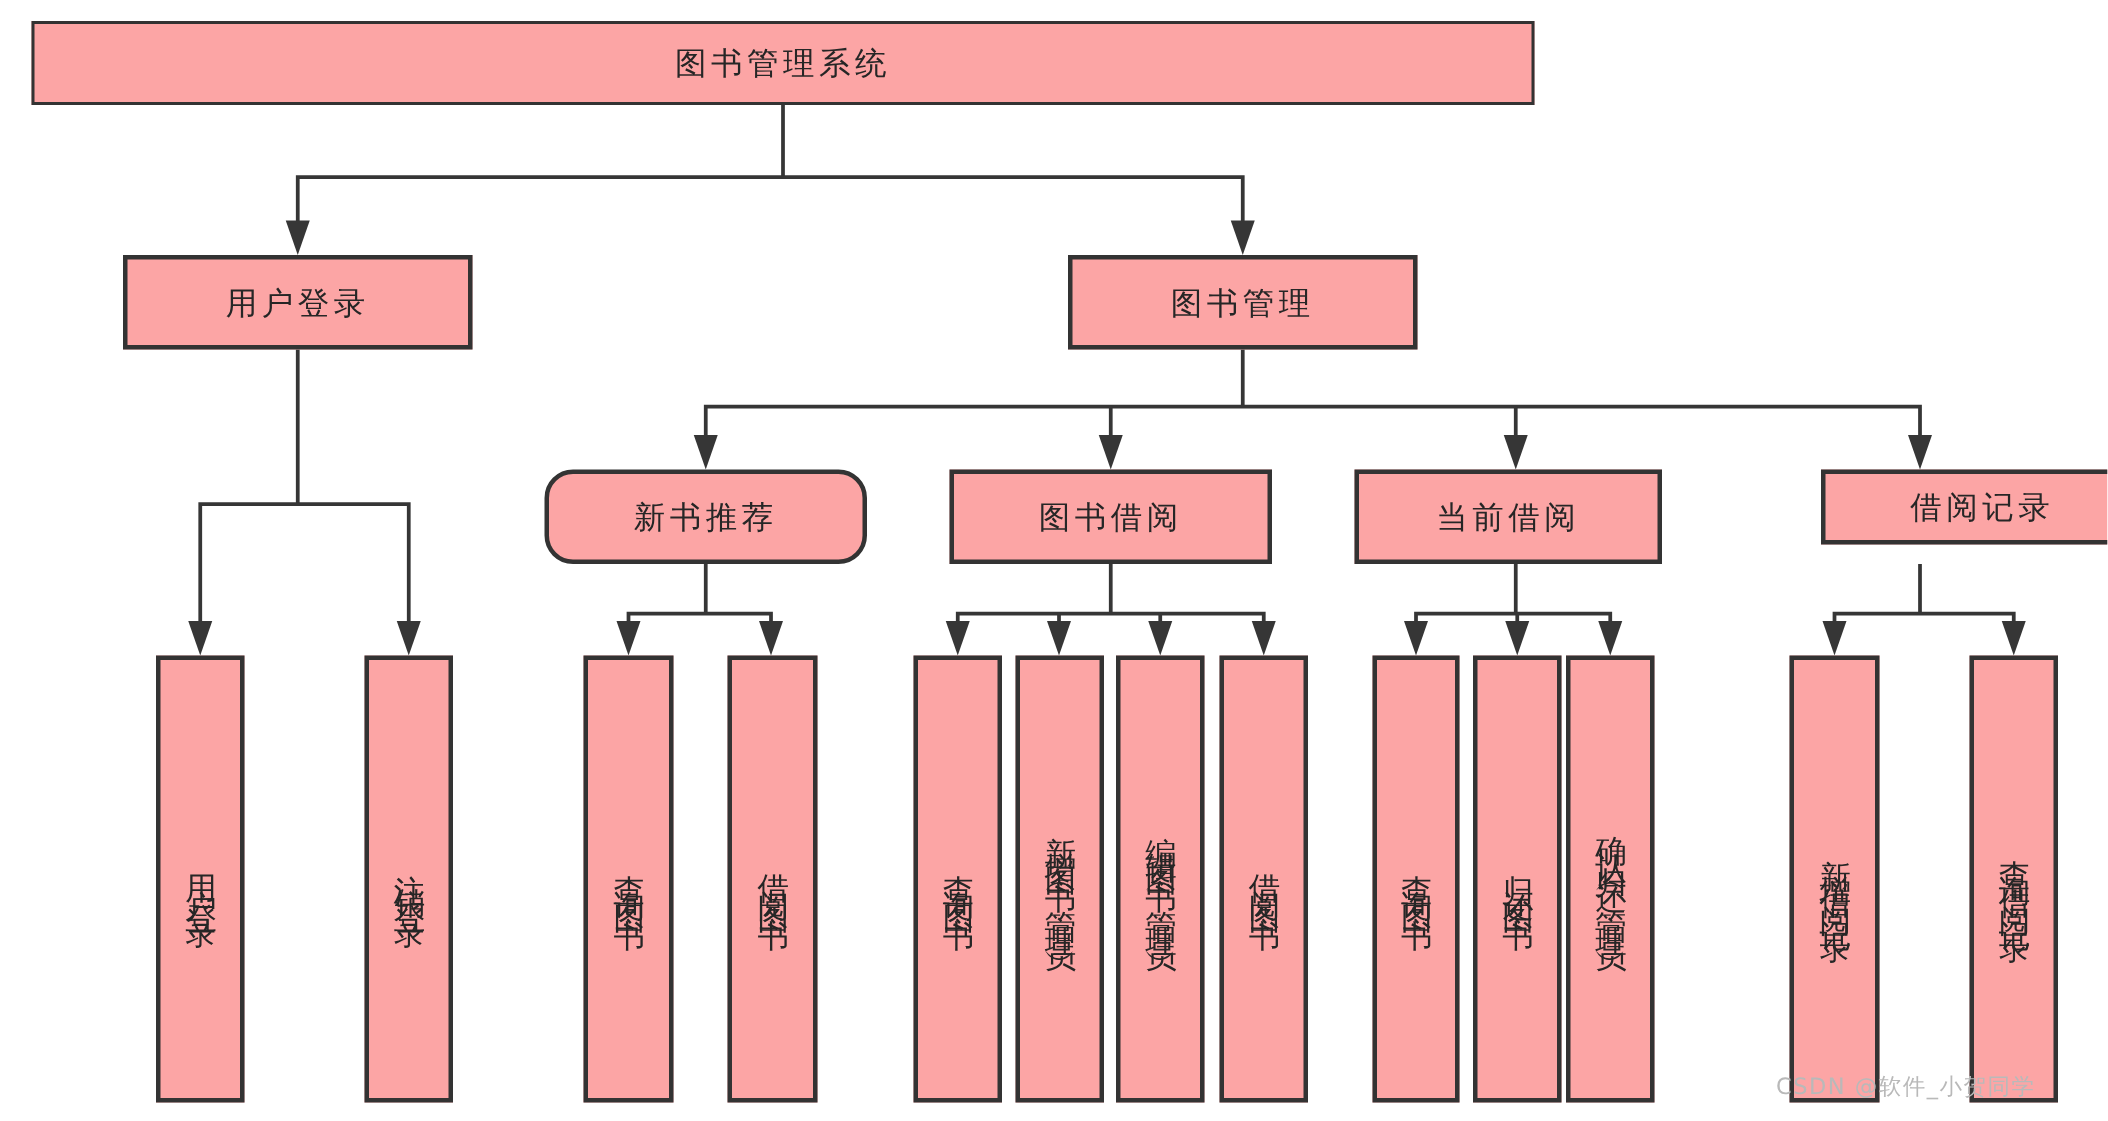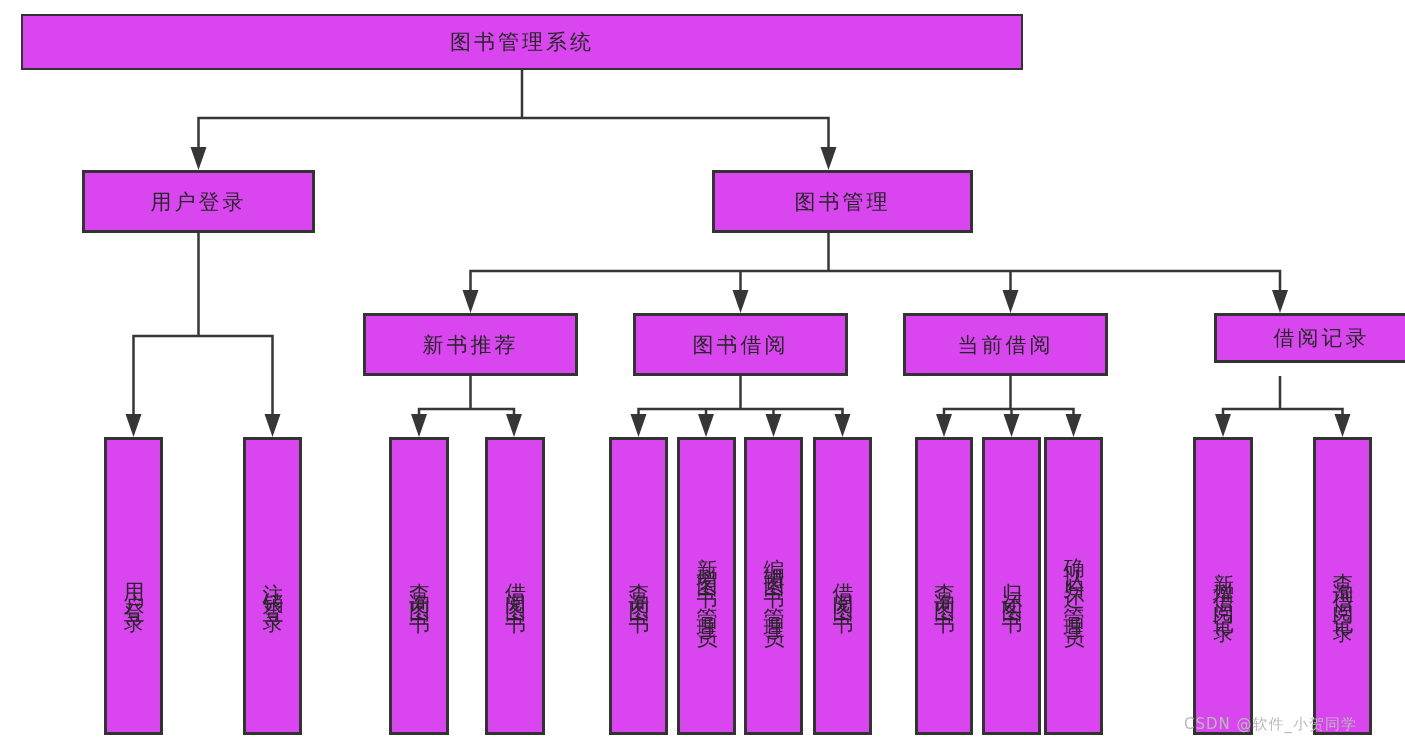--- a/index.html
+++ b/index.html
@@ -23,21 +23,21 @@
     z-index:1;
   }
   svg.connectors line, svg.connectors polyline{
     stroke:var(--line);stroke-width:2.5;fill:none;
   }
   svg.connectors polygon{fill:var(--line);stroke:none;}
   .node{
     position:absolute;
     box-sizing:border-box;
     border:3px solid var(--border);
-    background:#d946ef;
+    background:#fca5a5;
     display:flex;align-items:center;justify-content:center;
     z-index:2;
   }
   .node.root{border-width:2.5px;}
   .node.h .label{
     font-size:21px;letter-spacing:3px;white-space:nowrap;
     color:var(--text);
   }
   .node.v .label{
     writing-mode:vertical-rl;
@@ -106,25 +106,25 @@
     <polygon points="1334.5,414 1350.5,414 1342.5,437"></polygon>
   </svg>
 
   <div class="node h root" style="left:21px;top:14px;width:1002px;height:56px;">
     <span class="label">图书管理系统</span>
   </div>
 
   <div class="node h" style="left:82px;top:170px;width:233px;height:63px;">
     <span class="label">用户登录</span>
   </div>
-  <div class="node h" style="left:712px;top:170px;width:261px;height:63px;justify-content:center;">
+  <div class="node h" style="left:712px;top:170px;width:233px;height:63px;justify-content:center;">
     <span class="label">图书管理</span>
   </div>
 
-  <div class="node h" style="left:363px;top:313px;width:215px;height:63px;">
+  <div class="node h" style="left:363px;top:313px;width:215px;height:63px;border-radius:19px;">
     <span class="label">新书推荐</span>
   </div>
   <div class="node h" style="left:633px;top:313px;width:215px;height:63px;">
     <span class="label">图书借阅</span>
   </div>
   <div class="node h" style="left:903px;top:313px;width:205px;height:63px;">
     <span class="label">当前借阅</span>
   </div>
   <div class="node h" style="left:1173px;top:313px;width:215px;height:50px;margin-left:41px;">
     <span class="label">借阅记录</span>

